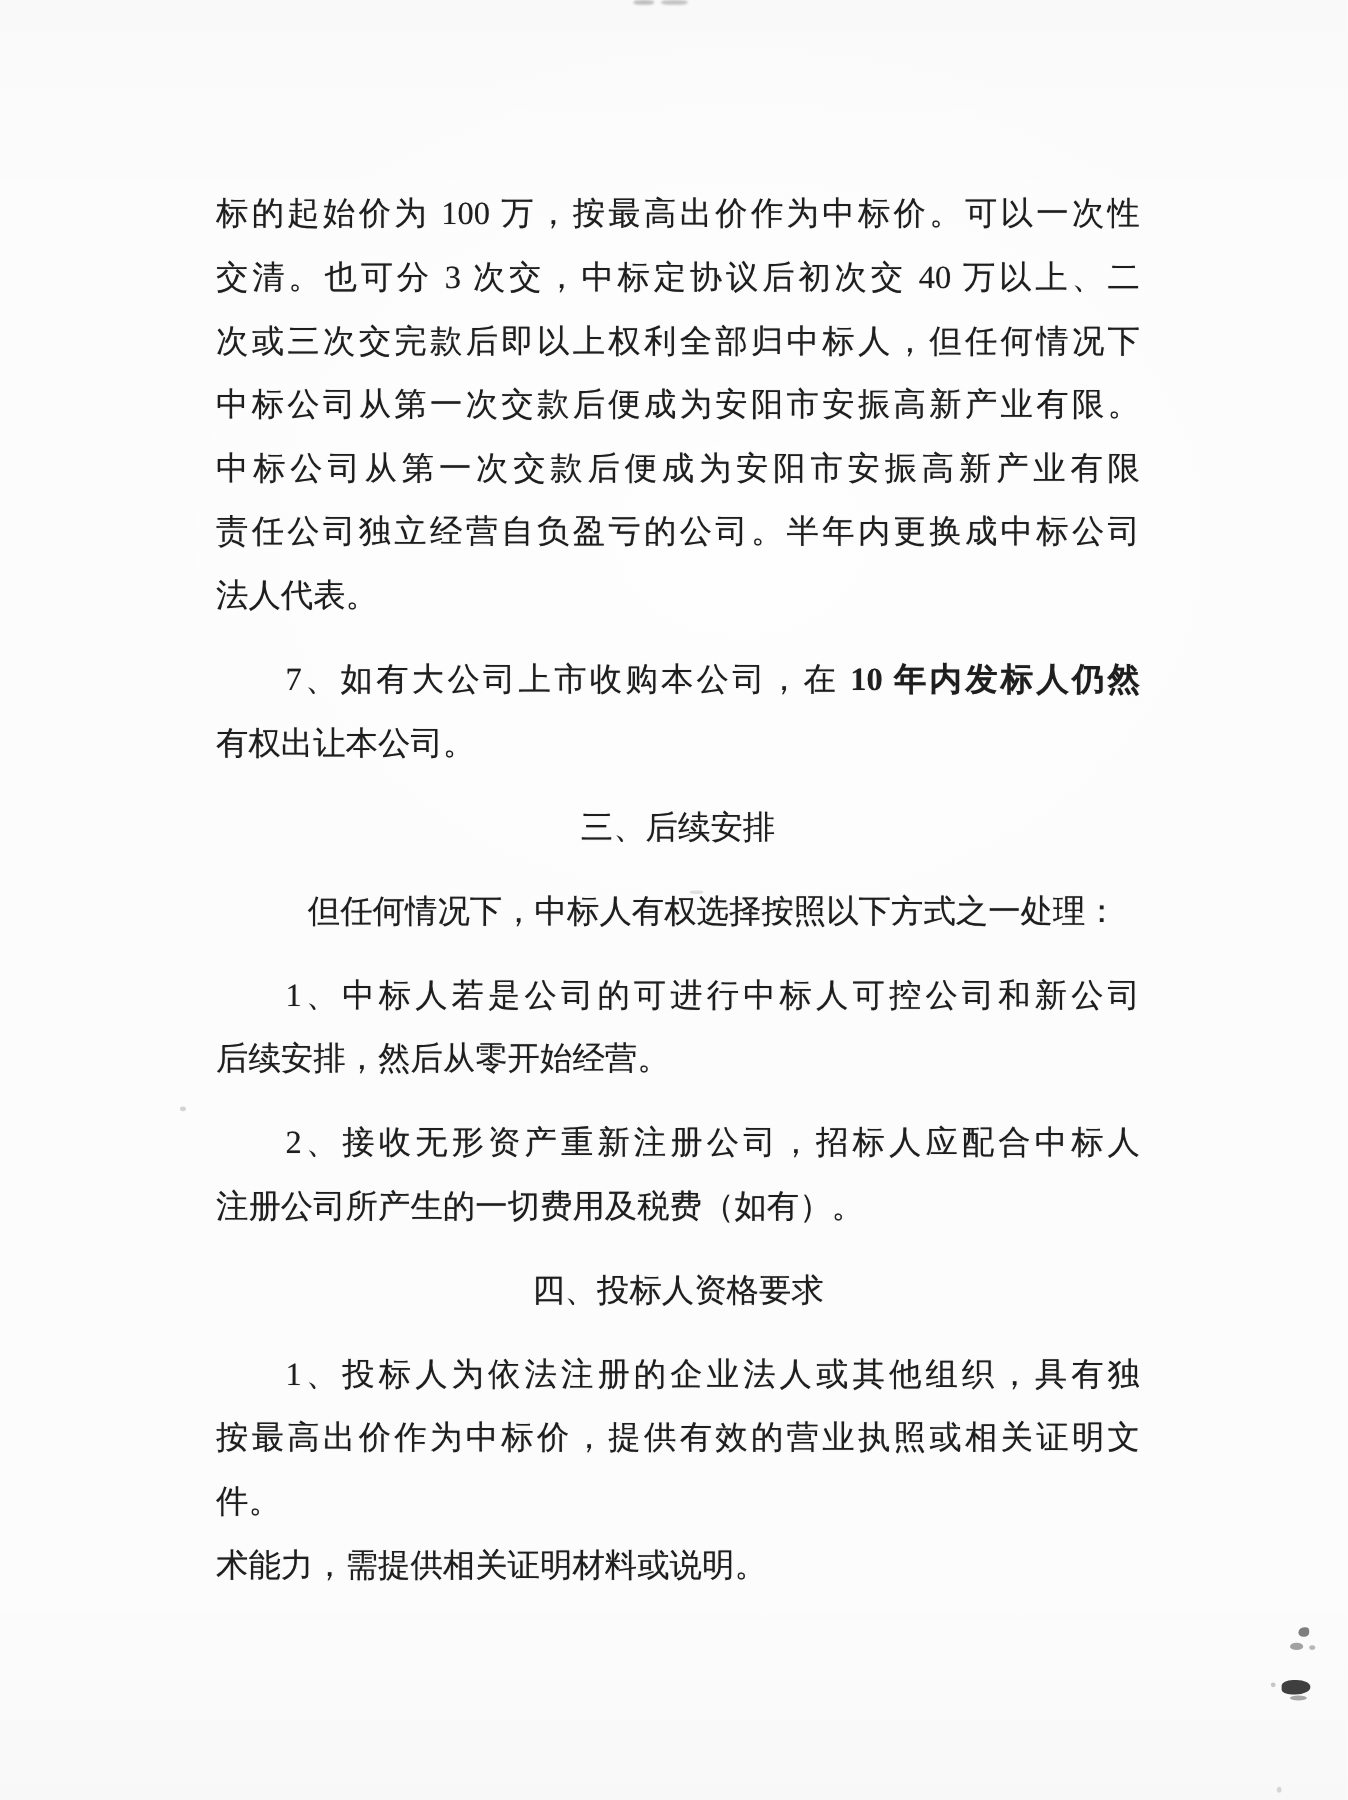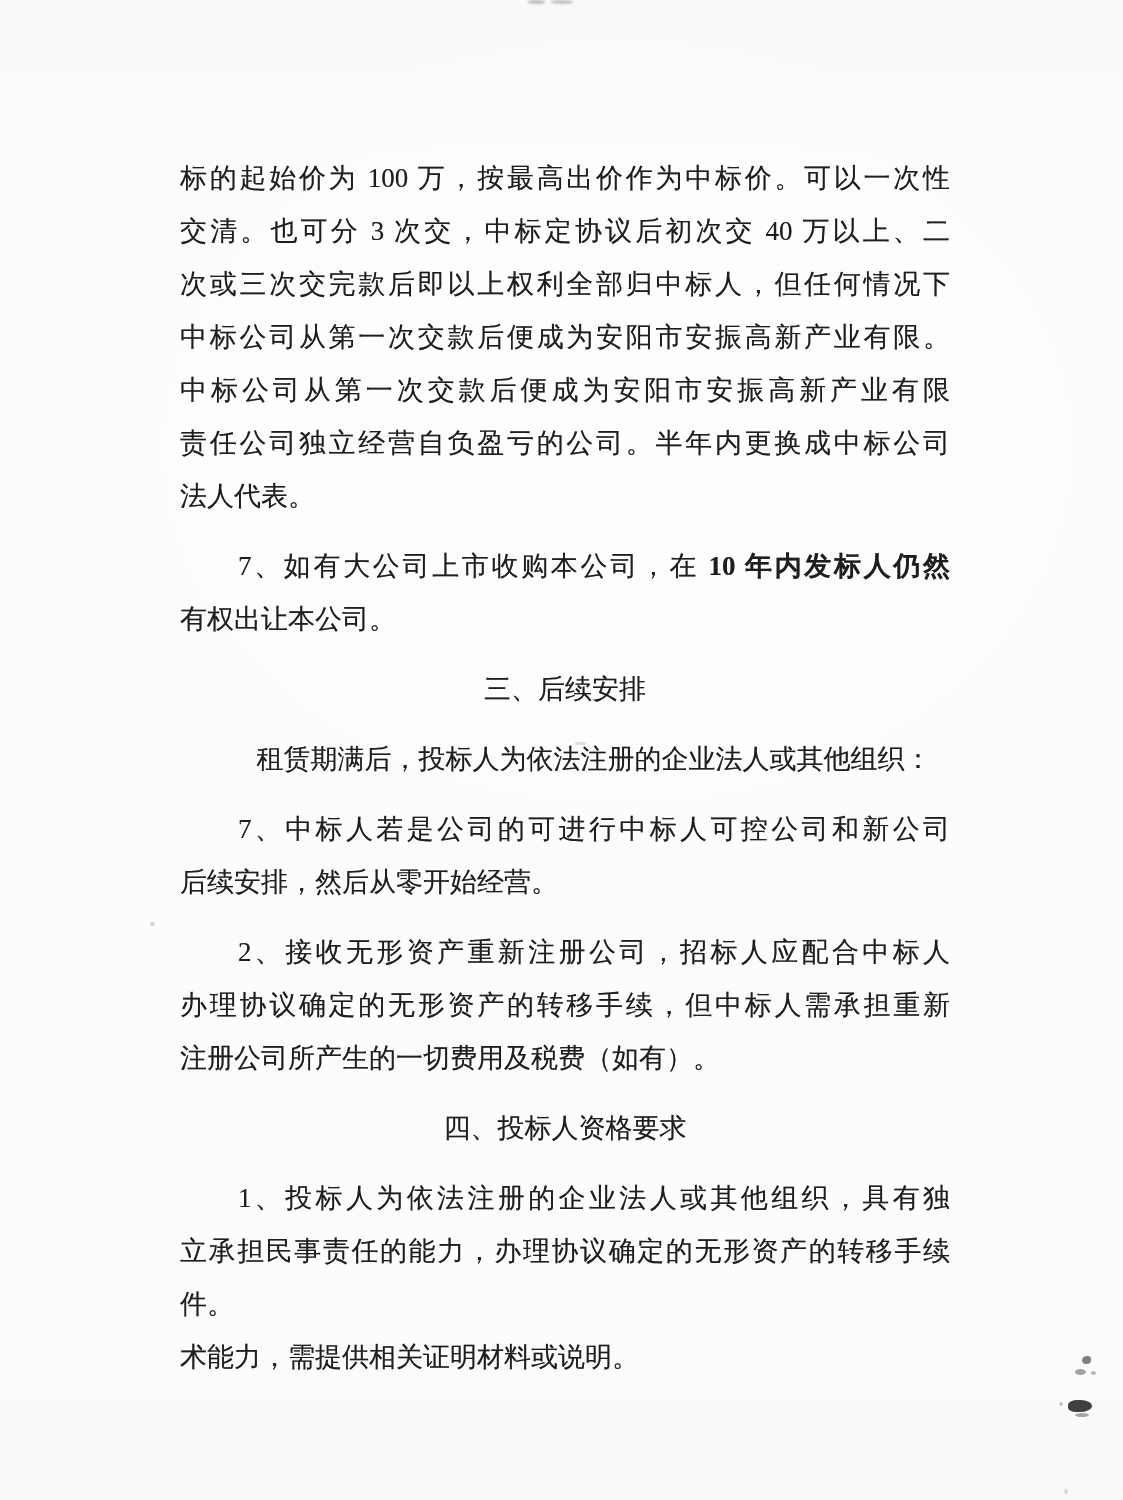--- a/index.html
+++ b/index.html
@@ -64,25 +64,24 @@
       <div class="line fill"><span class="run">标的起始价为 100 万，按最高出价作为中标价。可以一次性</span></div>
       <div class="line fill"><span class="run">交清。也可分 3 次交，中标定协议后初次交 40 万以上、二</span></div>
       <div class="line fill"><span class="run">次或三次交完款后即以上权利全部归中标人，但任何情况下</span></div>
       <div class="line fill"><span class="run">中标公司从第一次交款后便成为安阳市安振高新产业有限。</span></div>
       <div class="line fill"><span class="run">中标公司从第一次交款后便成为安阳市安振高新产业有限</span></div>
       <div class="line fill"><span class="run">责任公司独立经营自负盈亏的公司。半年内更换成中标公司</span></div>
       <div class="line"><span class="run">法人代表。</span></div>
       <div class="line fill indent para"><span class="run">7、如有大公司上市收购本公司，在 </span><span class="run bold">10 年内发标人仍然</span></div>
       <div class="line"><span class="run">有权出让本公司。</span></div>
       <div class="line para"><span class="run">三、后续安排</span></div>
-      <div class="line indent para"><span class="run">租赁期满后，投标人为依法注册的企业法人或其他组织：</span></div>
-      <div class="line fill indent para"><span class="run">7、中标人若是公司的可进行中标人可控公司和新公司</span></div>
+      <div class="line indent para"><span class="run">但任何情况下，中标人有权选择按照以下方式之一处理：</span></div>
+      <div class="line fill indent para"><span class="run">1、中标人若是公司的可进行中标人可控公司和新公司</span></div>
       <div class="line"><span class="run">后续安排，然后从零开始经营。</span></div>
       <div class="line fill indent para"><span class="run">2、接收无形资产重新注册公司，招标人应配合中标人</span></div>
-      <div class="line fill"><span class="run">办理协议确定的无形资产的转移手续，但中标人需承担重新</span></div>
       <div class="line"><span class="run">注册公司所产生的一切费用及税费（如有）。</span></div>
       <div class="line para"><span class="run">四、投标人资格要求</span></div>
       <div class="line fill indent para"><span class="run">1、投标人为依法注册的企业法人或其他组织，具有独</span></div>
-      <div class="line fill"><span class="run">立承担民事责任的能力，办理协议确定的无形资产的转移手续</span></div>
+      <div class="line fill"><span class="run">按最高出价作为中标价，提供有效的营业执照或相关证明文</span></div>
       <div class="line"><span class="run">件。</span></div>
       <div class="line"><span class="run">术能力，需提供相关证明材料或说明。</span></div>
     </div>
 </div>
 
 </body></html>

